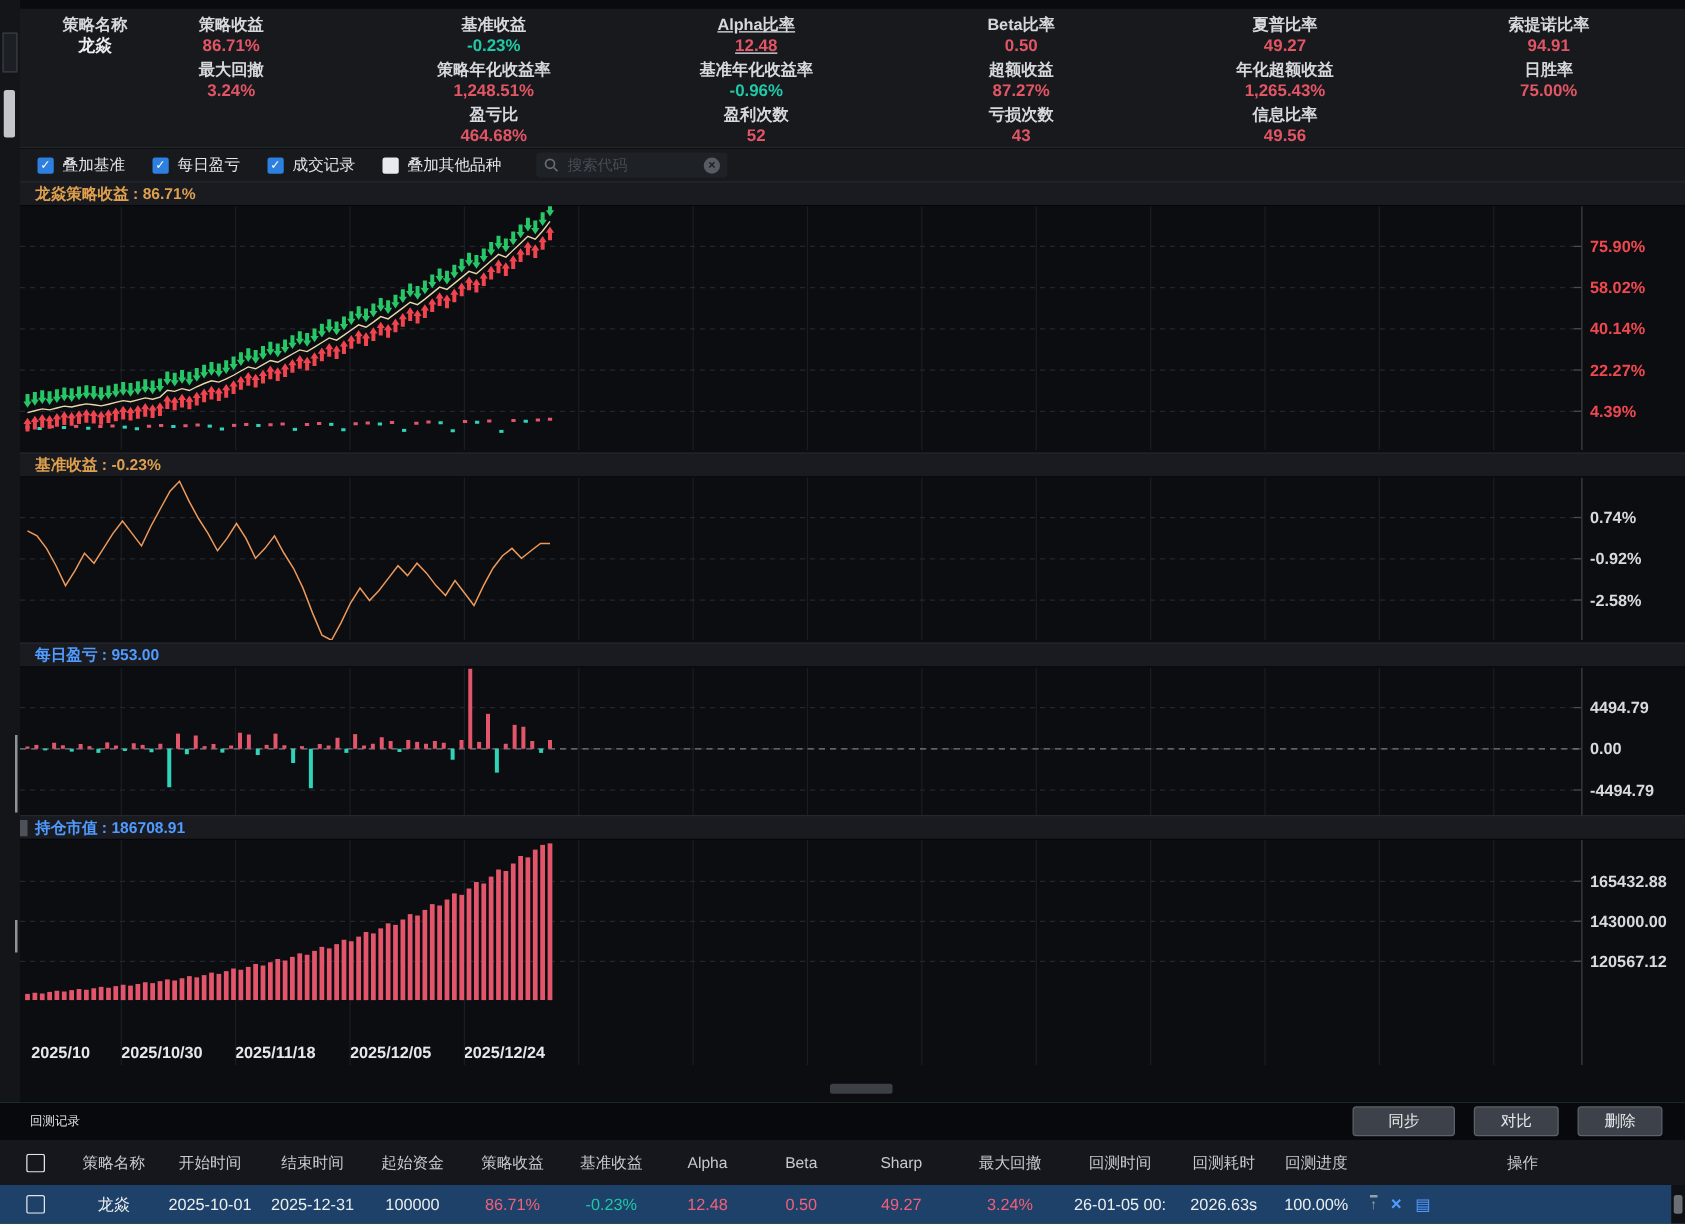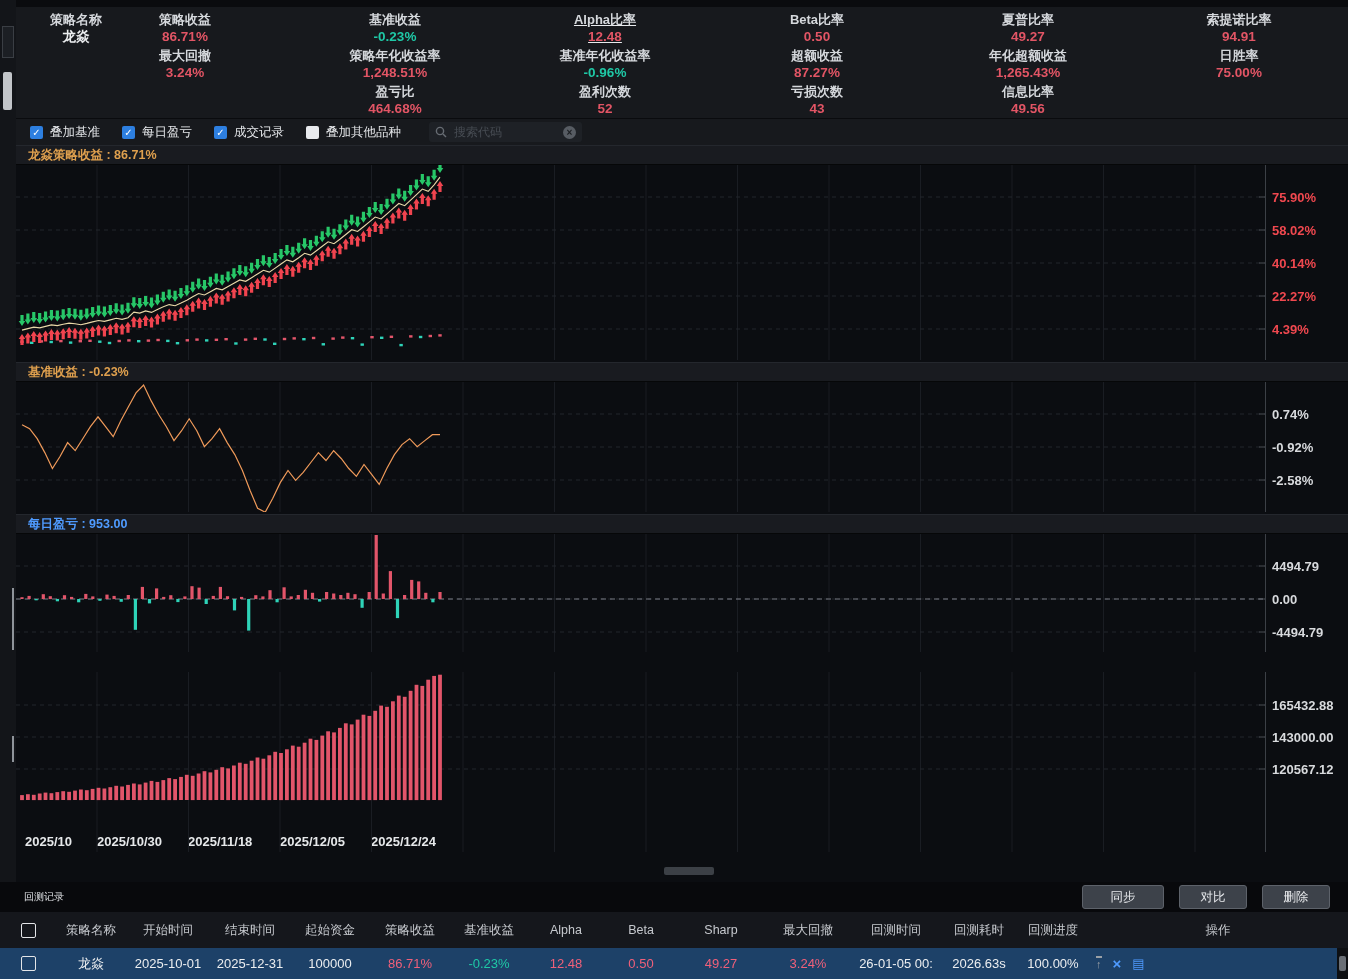--- a/index.html
+++ b/index.html
@@ -528,20 +528,24 @@
           <rect x="365.7" y="59.5" width="3.2" height="5.5" fill="#e2556a"></rect>
           <rect x="372.8" y="37.1" width="3.2" height="27.9" fill="#e2556a"></rect>
           <rect x="379.9" y="65.0" width="3.2" height="19.1" fill="#2ed3b8"></rect>
           <rect x="387.0" y="61.0" width="3.2" height="4.0" fill="#e2556a"></rect>
           <rect x="394.1" y="45.9" width="3.2" height="19.1" fill="#e2556a"></rect>
           <rect x="401.1" y="47.4" width="3.2" height="17.6" fill="#e2556a"></rect>
           <rect x="408.2" y="58.8" width="3.2" height="6.2" fill="#e2556a"></rect>
           <rect x="415.3" y="65.0" width="3.2" height="3.3" fill="#2ed3b8"></rect>
           <rect x="422.4" y="58.0" width="3.2" height="7.0" fill="#e2556a"></rect>
         </svg>
+        <div class="panel-title" style="top: 507px; color: rgb(79, 155, 255);">
+          <div class="title-handle"></div>
+          <span>持仓市值 : 186708.91</span>
+        </div>
         <svg width="1332" height="180" class="chart-svg" style="top: 527px;">
           <line x1="81" y1="0" x2="81" y2="180" stroke="#1a1d23" stroke-width="1"></line>
           <line x1="172.5" y1="0" x2="172.5" y2="180" stroke="#1a1d23" stroke-width="1"></line>
           <line x1="264" y1="0" x2="264" y2="180" stroke="#1a1d23" stroke-width="1"></line>
           <line x1="355.5" y1="0" x2="355.5" y2="180" stroke="#1a1d23" stroke-width="1"></line>
           <line x1="447" y1="0" x2="447" y2="180" stroke="#1a1d23" stroke-width="1"></line>
           <line x1="538.5" y1="0" x2="538.5" y2="180" stroke="#1a1d23" stroke-width="1"></line>
           <line x1="630" y1="0" x2="630" y2="180" stroke="#1a1d23" stroke-width="1"></line>
           <line x1="721.5" y1="0" x2="721.5" y2="180" stroke="#1a1d23" stroke-width="1"></line>
           <line x1="813" y1="0" x2="813" y2="180" stroke="#1a1d23" stroke-width="1"></line>

